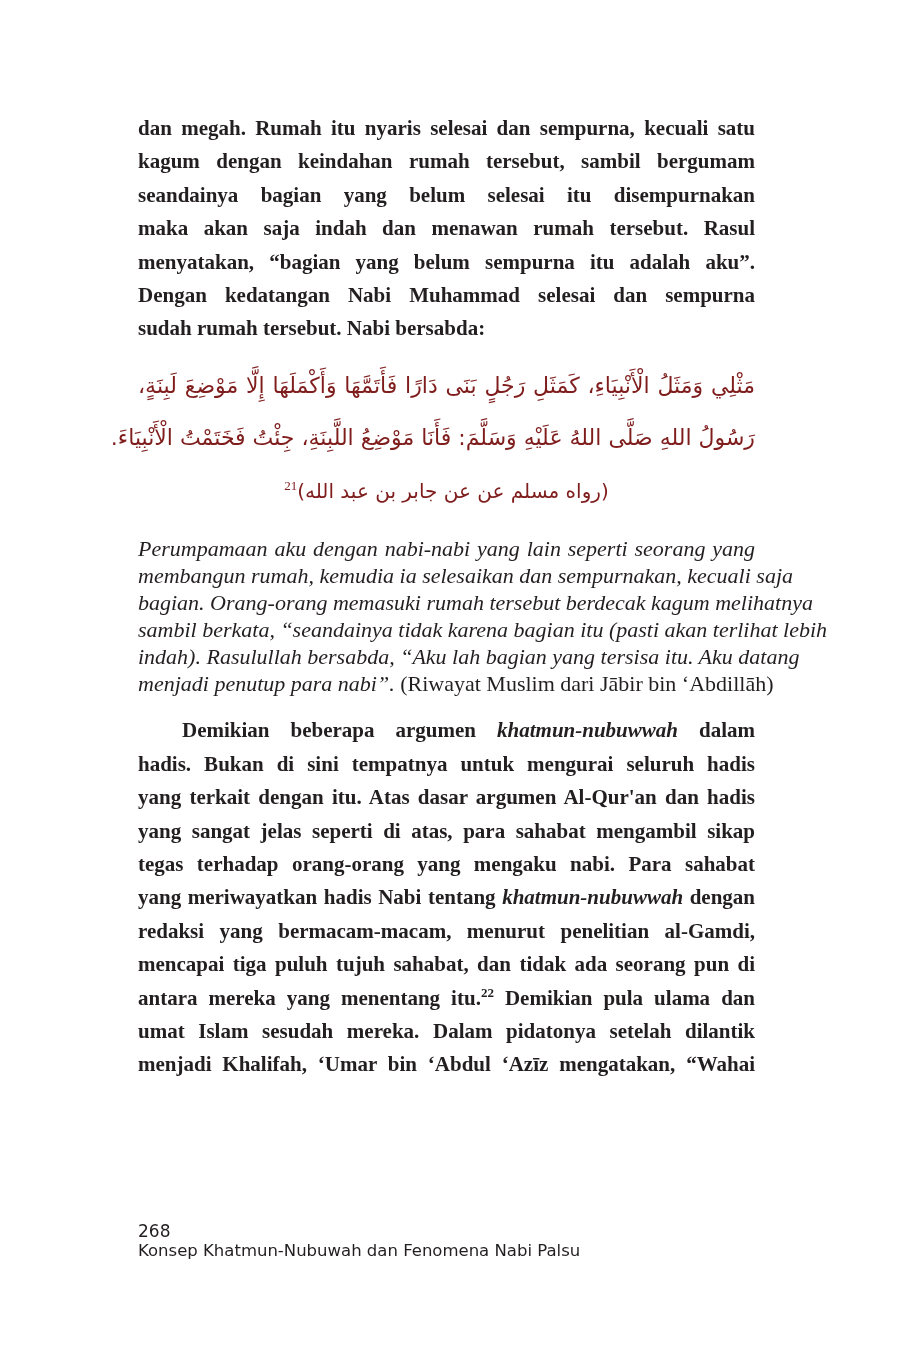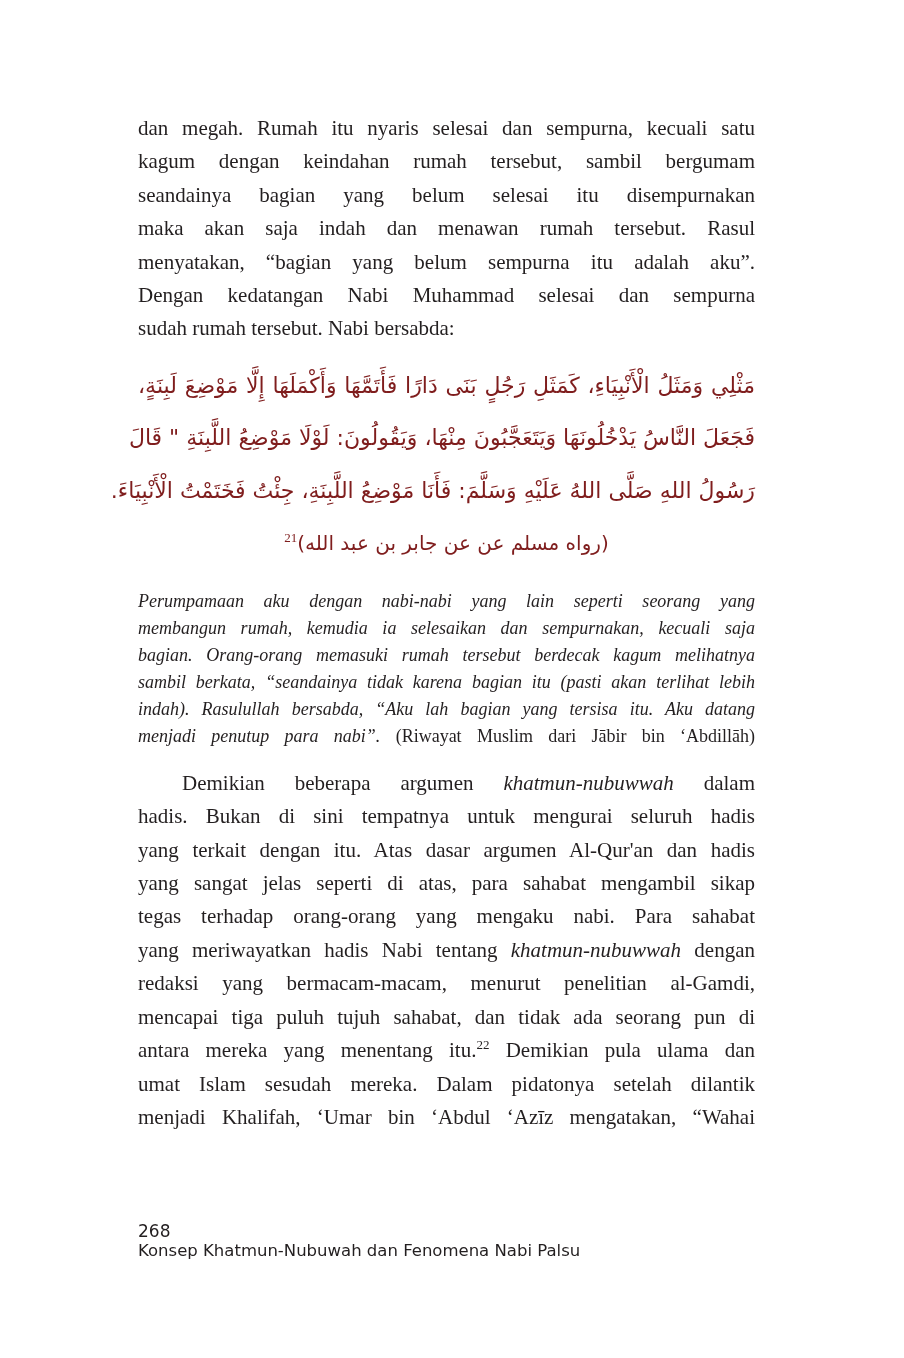--- a/index.html
+++ b/index.html
@@ -26,20 +26,21 @@
       line-height: 33.4px;
       text-align: justify;
       margin: 0;
       hyphens: manual;
     }
     .para .line {
       display: block;
       text-align: justify;
       text-align-last: justify;
       white-space: nowrap;
+      font-weight: bold;
     }
     .para .line.last {
       text-align-last: left;
     }
     .arabic-block {
       margin-top: 14px;
       direction: rtl;
       font-family: "DejaVu Sans", sans-serif;
       font-size: 22px;
       line-height: 52.5px;
@@ -57,21 +58,21 @@
       font-size: 20px;
     }
     .arabic-block sup, .para sup {
       font-family: "Liberation Serif", serif;
       font-size: 13px;
       line-height: 0;
       vertical-align: super;
     }
     .translation {
       margin-top: 18px;
-      font-size: 18px;
+      font-size: 22px;
       line-height: 27px;
     }
     .translation .line {
       display: block;
       text-align: justify;
       text-align-last: justify;
       white-space: nowrap;
       font-style: italic;
     }
     .translation .upright {
@@ -108,21 +109,20 @@
     <span class="line">kagum dengan keindahan rumah tersebut, sambil bergumam</span>
     <span class="line">seandainya bagian yang belum selesai itu disempurnakan</span>
     <span class="line">maka akan saja indah dan menawan rumah tersebut. Rasul</span>
     <span class="line">menyatakan, “bagian yang belum sempurna itu adalah aku”.</span>
     <span class="line">Dengan kedatangan Nabi Muhammad selesai dan sempurna</span>
     <span class="line last">sudah rumah tersebut. Nabi bersabda:</span>
   </p>
 
   <div class="arabic-block" lang="ar" dir="rtl">
     <span class="line">مَثْلِي وَمَثَلُ الْأَنْبِيَاءِ، كَمَثَلِ رَجُلٍ بَنَى دَارًا فَأَتَمَّهَا وَأَكْمَلَهَا إِلَّا مَوْضِعَ لَبِنَةٍ،</span>
-    <span class="line">فَجَعَلَ النَّاسُ يَدْخُلُونَهَا وَيَتَعَجَّبُونَ مِنْهَا، وَيَقُولُونَ: لَوْلَا مَوْضِعُ اللَّبِنَةِ " قَالَ</span>
     <span class="line">رَسُولُ اللهِ صَلَّى اللهُ عَلَيْهِ وَسَلَّمَ: فَأَنَا مَوْضِعُ اللَّبِنَةِ، جِئْتُ فَخَتَمْتُ الْأَنْبِيَاءَ.</span>
     <span class="source-line"><span>(رواه مسلم عن عن جابر بن عبد الله)</span><sup>21</sup></span>
   </div>
 
   <div class="translation">
     <span class="line">Perumpamaan aku dengan nabi-nabi yang lain seperti seorang yang</span>
     <span class="line">membangun rumah, kemudia ia selesaikan dan sempurnakan, kecuali saja</span>
     <span class="line">bagian. Orang-orang memasuki rumah tersebut berdecak kagum melihatnya</span>
     <span class="line">sambil berkata, “seandainya tidak karena bagian itu (pasti akan terlihat lebih</span>
     <span class="line">indah). Rasulullah bersabda, “Aku lah bagian yang tersisa itu. Aku datang</span>

